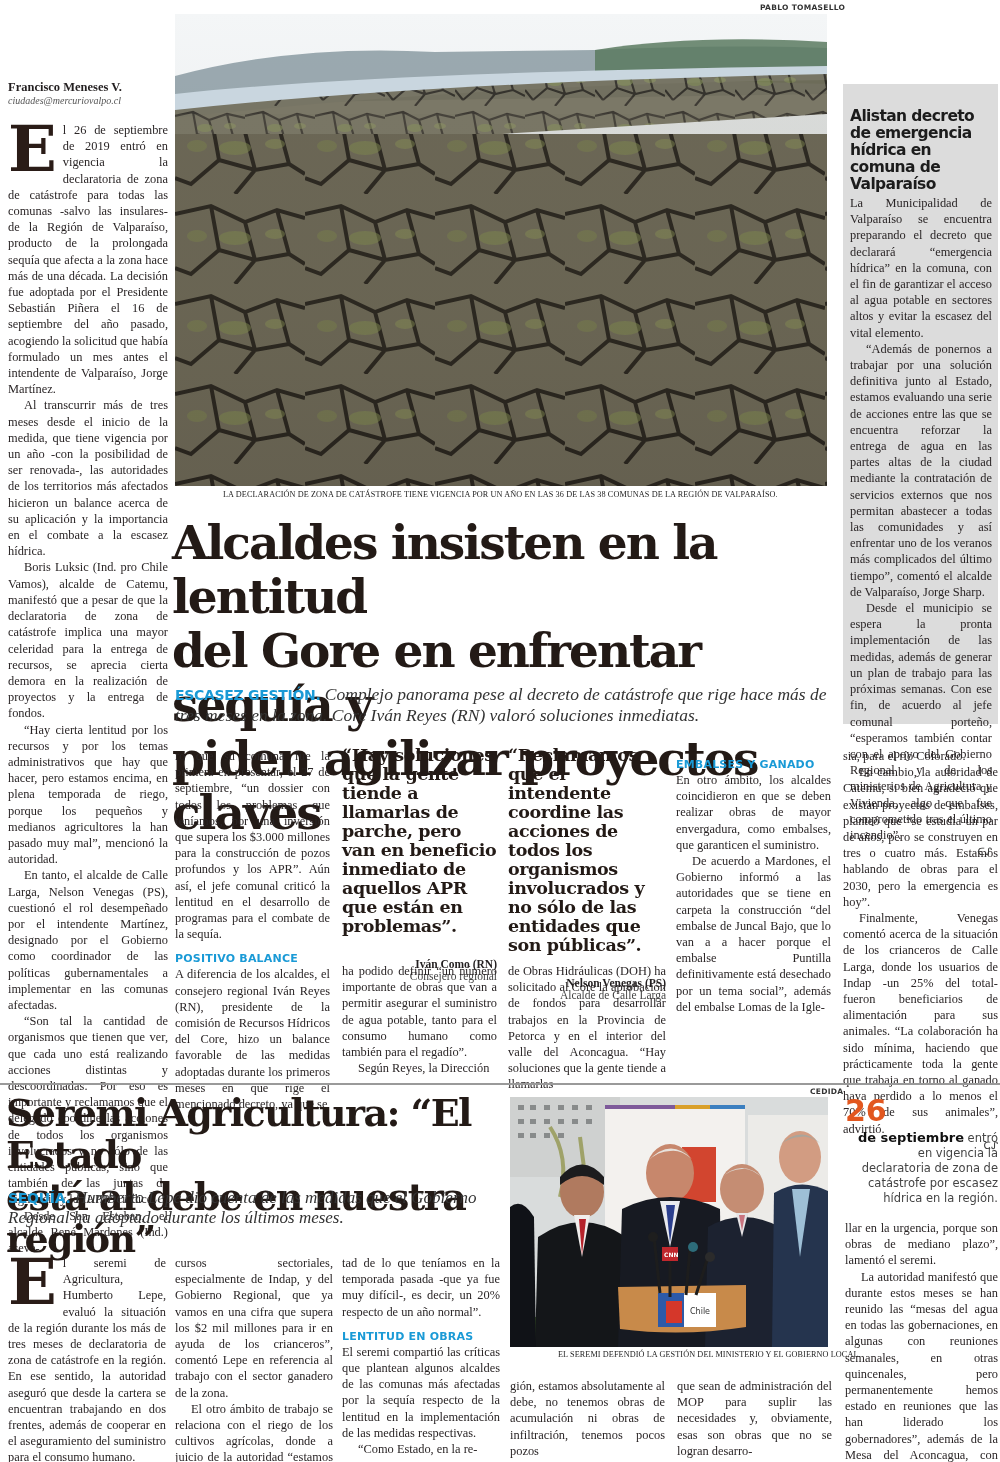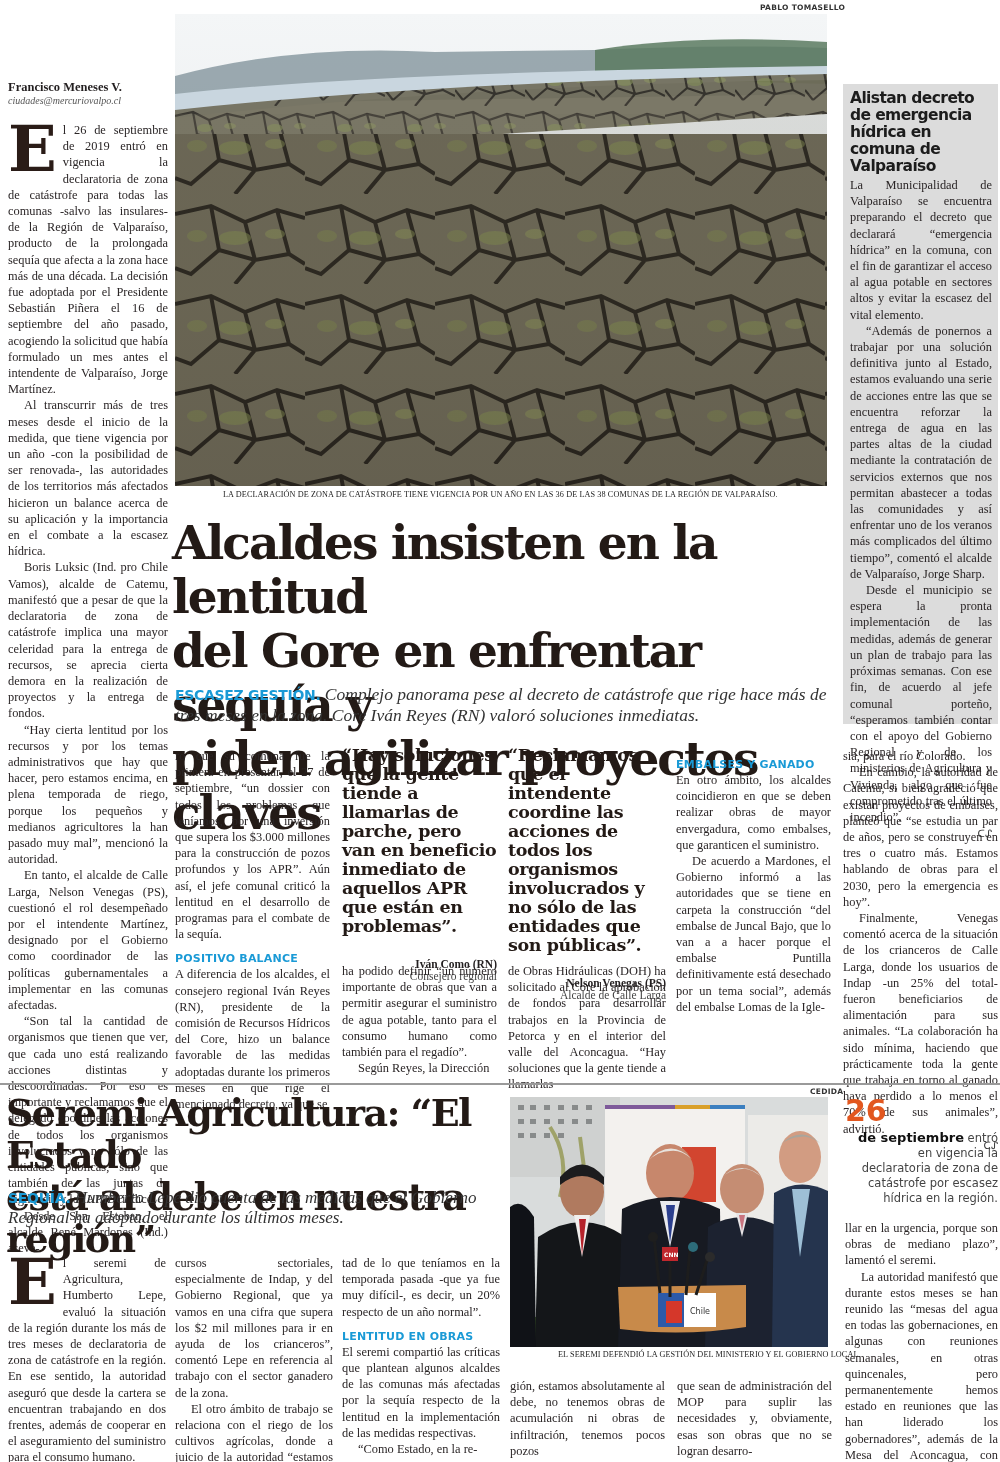--- a/index.html
+++ b/index.html
@@ -128,21 +128,21 @@
   <p>De acuerdo a Mardones, el Gobierno informó a las autoridades que se tiene en carpeta la construcción “del embalse de Juncal Bajo, que lo van a a hacer porque el embalse Puntilla definitivamente está desechado por un tema social”, además del embalse Lomas de la Igle-</p>
 </div>
 
 <div class="abs body-text" style="left:843px;top:748px;width:155px;">
   <p class="noindent">sia, para el río Colorado.</p>
   <p>En cambio, la autoridad de Catemu, si bien agradeció que existan proyectos de embalses, planteó que “se estudia un par de años, pero se construyen en tres o cuatro más. Estamos hablando de obras para el 2030, pero la emergencia es hoy”.</p>
   <p>Finalmente, Venegas comentó acerca de la situación de los crianceros de Calle Larga, donde los usuarios de Indap -un 25% del total- fueron beneficiarios de alimentación para sus animales. “La colaboración ha sido mínima, haciendo que prácticamente toda la gente que trabaja en torno al ganado haya perdido a lo menos el 70% de sus animales”, advirtió.</p>
   <div style="text-align:right;"><span class="endmark">ᑕᔑ</span></div>
 </div>
 
-<div class="abs sidebar-box" style="left:843px;top:84px;width:155px;height:640px;padding:6px 6px 0 7px;">
+<div class="abs sidebar-box" style="left:843px;top:84px;width:155px;height:640px;padding:24px 6px 0 7px;">
   <div class="sidebar-title">Alistan decreto de emergencia hídrica en comuna de Valparaíso</div>
   <div class="body-text" style="margin-top:2px;">
     <p class="noindent">La Municipalidad de Valparaíso se encuentra preparando el decreto que declarará “emergencia hídrica” en la comuna, con el fin de garantizar el acceso al agua potable en sectores altos y evitar la escasez del vital elemento.</p>
     <p>“Además de ponernos a trabajar por una solución definitiva junto al Estado, estamos evaluando una serie de acciones entre las que se encuentra reforzar la entrega de agua en las partes altas de la ciudad mediante la contratación de servicios externos que nos permitan abastecer a todas las comunidades y así enfrentar uno de los veranos más complicados del último tiempo”, comentó el alcalde de Valparaíso, Jorge Sharp.</p>
     <p>Desde el municipio se espera la pronta implementación de las medidas, además de generar un plan de trabajo para las próximas semanas. Con ese fin, de acuerdo al jefe comunal porteño, “esperamos también contar con el apoyo del Gobierno Regional y de los ministerios de Agricultura y Vivienda, algo que fue comprometido tras el último incendio”.</p>
     <div style="text-align:right;"><span class="endmark">ᑕᔑ</span></div>
   </div>
 </div>
 
 <div class="abs rule" style="left:0;top:1083px;width:1000px;"></div>

